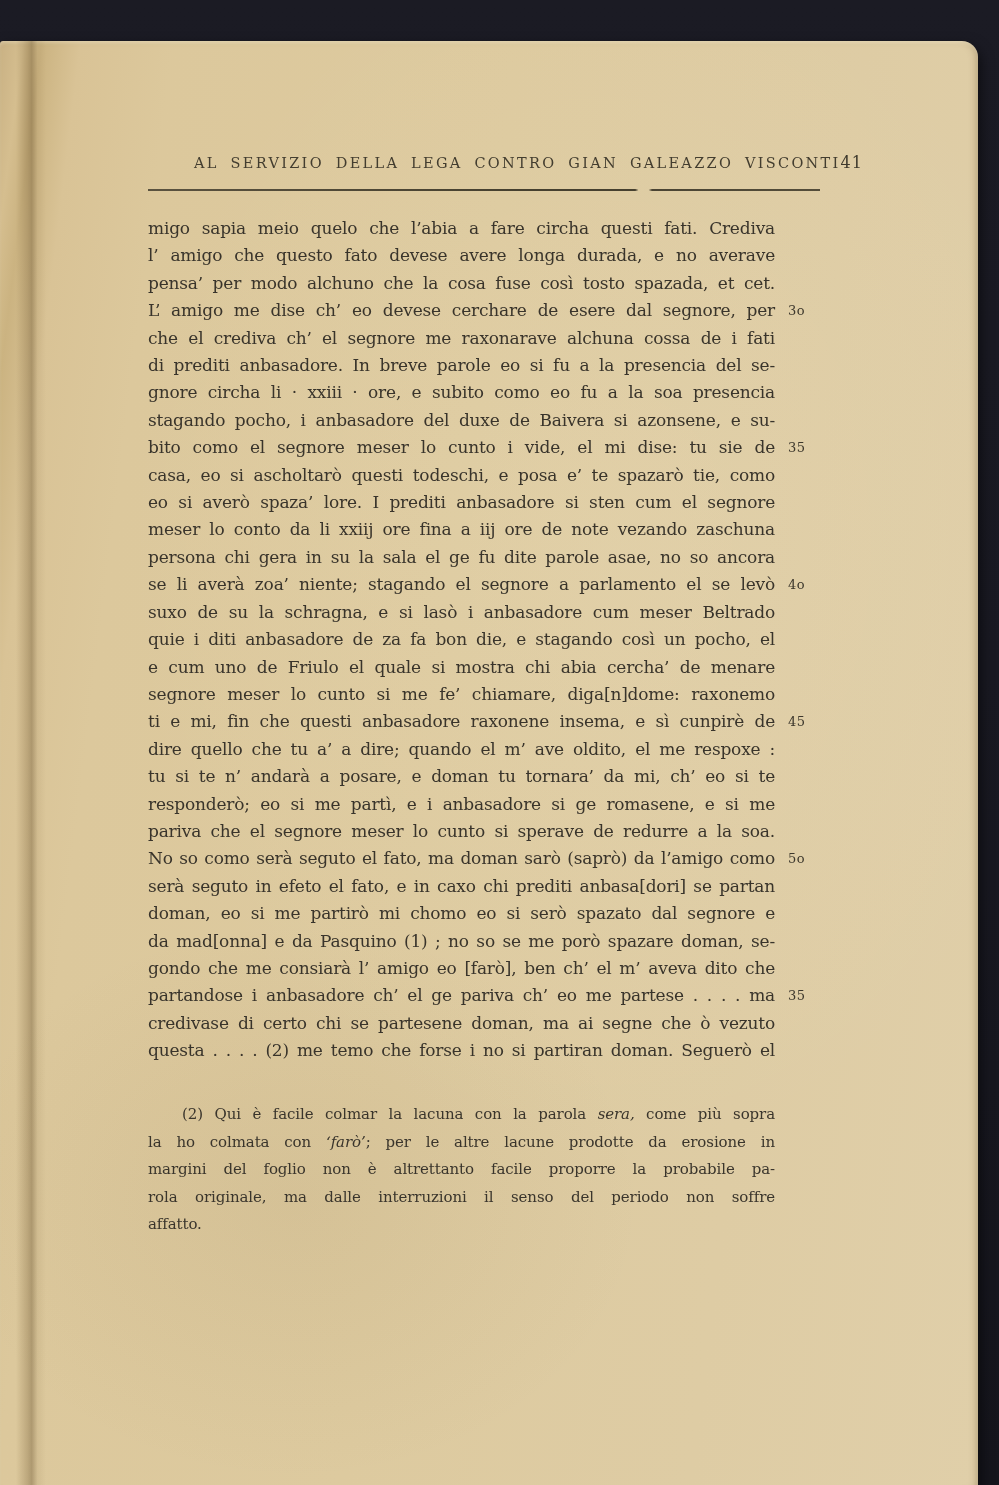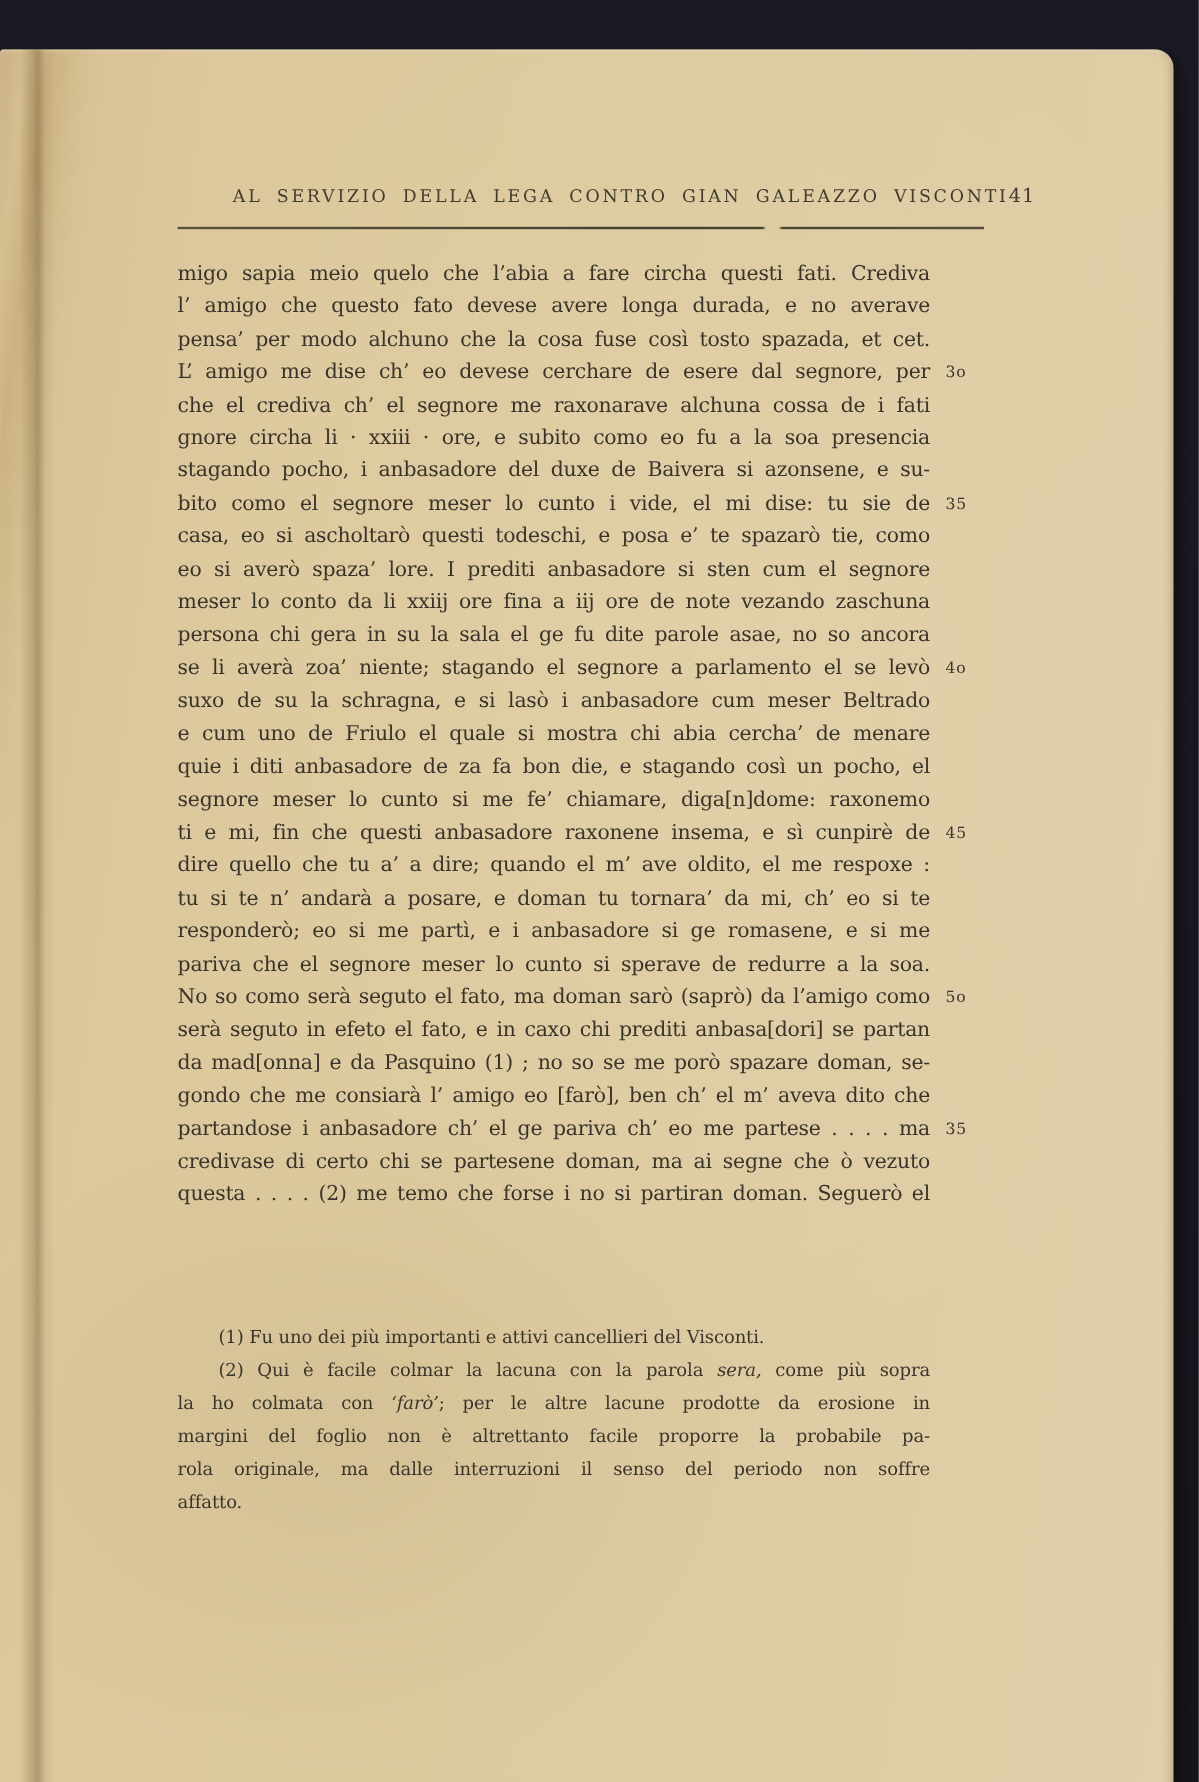--- a/index.html
+++ b/index.html
@@ -87,48 +87,49 @@
     </div>
 
     <div class="rule"></div>
 
     <div class="body-text">
         <div class="body-line">migo sapia meio quelo che l’abia a fare circha questi fati. Crediva</div>
         <div class="body-line">l’ amigo che questo fato devese avere longa durada, e no averave</div>
         <div class="body-line">pensa’ per modo alchuno che la cosa fuse così tosto spazada, et cet.</div>
         <div class="body-line">L’ amigo me dise ch’ eo devese cerchare de esere dal segnore, per<span class="margin-number">3o</span></div>
         <div class="body-line">che el crediva ch’ el segnore me raxonarave alchuna cossa de i fati</div>
+        <div class="body-line">di prediti anbasadore. In breve parole eo si fu a la presencia del se-</div>
         <div class="body-line">gnore circha li · xxiii · ore, e subito como eo fu a la soa presencia</div>
         <div class="body-line">stagando pocho, i anbasadore del duxe de Baivera si azonsene, e su-</div>
         <div class="body-line">bito como el segnore meser lo cunto i vide, el mi dise: tu sie de<span class="margin-number">35</span></div>
         <div class="body-line">casa, eo si ascholtarò questi todeschi, e posa e’ te spazarò tie, como</div>
         <div class="body-line">eo si averò spaza’ lore. I prediti anbasadore si sten cum el segnore</div>
         <div class="body-line">meser lo conto da li xxiij ore fina a iij ore de note vezando zaschuna</div>
         <div class="body-line">persona chi gera in su la sala el ge fu dite parole asae, no so ancora</div>
         <div class="body-line">se li averà zoa’ niente; stagando el segnore a parlamento el se levò<span class="margin-number">4o</span></div>
         <div class="body-line">suxo de su la schragna, e si lasò i anbasadore cum meser Beltrado</div>
+        <div class="body-line">quie i diti anbasadore de za fa bon die, e stagando così un pocho, el</div>
         <div class="body-line">e cum uno de Friulo el quale si mostra chi abia cercha’ de menare</div>
-        <div class="body-line">quie i diti anbasadore de za fa bon die, e stagando così un pocho, el</div>
         <div class="body-line">segnore meser lo cunto si me fe’ chiamare, diga[n]dome: raxonemo</div>
         <div class="body-line">ti e mi, fin che questi anbasadore raxonene insema, e sì cunpirè de<span class="margin-number">45</span></div>
         <div class="body-line">dire quello che tu a’ a dire; quando el m’ ave oldito, el me respoxe :</div>
         <div class="body-line">tu si te n’ andarà a posare, e doman tu tornara’ da mi, ch’ eo si te</div>
         <div class="body-line">responderò; eo si me partì, e i anbasadore si ge romasene, e si me</div>
         <div class="body-line">pariva che el segnore meser lo cunto si sperave de redurre a la soa.</div>
         <div class="body-line">No so como serà seguto el fato, ma doman sarò (saprò) da l’amigo como<span class="margin-number">5o</span></div>
         <div class="body-line">serà seguto in efeto el fato, e in caxo chi prediti anbasa[dori] se partan</div>
+        <div class="body-line">doman, eo si me partirò mi chomo eo si serò spazato dal segnore e</div>
         <div class="body-line">da mad[onna] e da Pasquino (1) ; no so se me porò spazare doman, se-</div>
         <div class="body-line">gondo che me consiarà l’ amigo eo [farò], ben ch’ el m’ aveva dito che</div>
         <div class="body-line">partandose i anbasadore ch’ el ge pariva ch’ eo me partese . . . .  ma<span class="margin-number">35</span></div>
         <div class="body-line">credivase di certo chi se partesene doman, ma ai segne che ò vezuto</div>
         <div class="body-line">questa . . . .  (2) me temo che forse i no si partiran doman. Seguerò el</div>
       </div>
 
     <div class="footnotes">
-        <div class="fn-line indent"><span>(1) Fu uno dei più importanti e attivi cancellieri del Visconti.</span></div>
         <div class="fn-line indent just"><span>(2) Qui è facile colmar la lacuna con la parola </span><span class="it">sera,</span><span> come più sopra</span></div>
         <div class="fn-line just"><span>la ho colmata con </span><span class="it">‘farò’</span><span>; per le altre lacune prodotte da erosione in</span></div>
         <div class="fn-line just"><span>margini del foglio non è altrettanto facile proporre la probabile pa-</span></div>
         <div class="fn-line just"><span>rola originale, ma dalle interruzioni il senso del periodo non soffre</span></div>
         <div class="fn-line"><span>affatto.</span></div>
       </div>
   </div>
 </div>
 
 </body></html>

